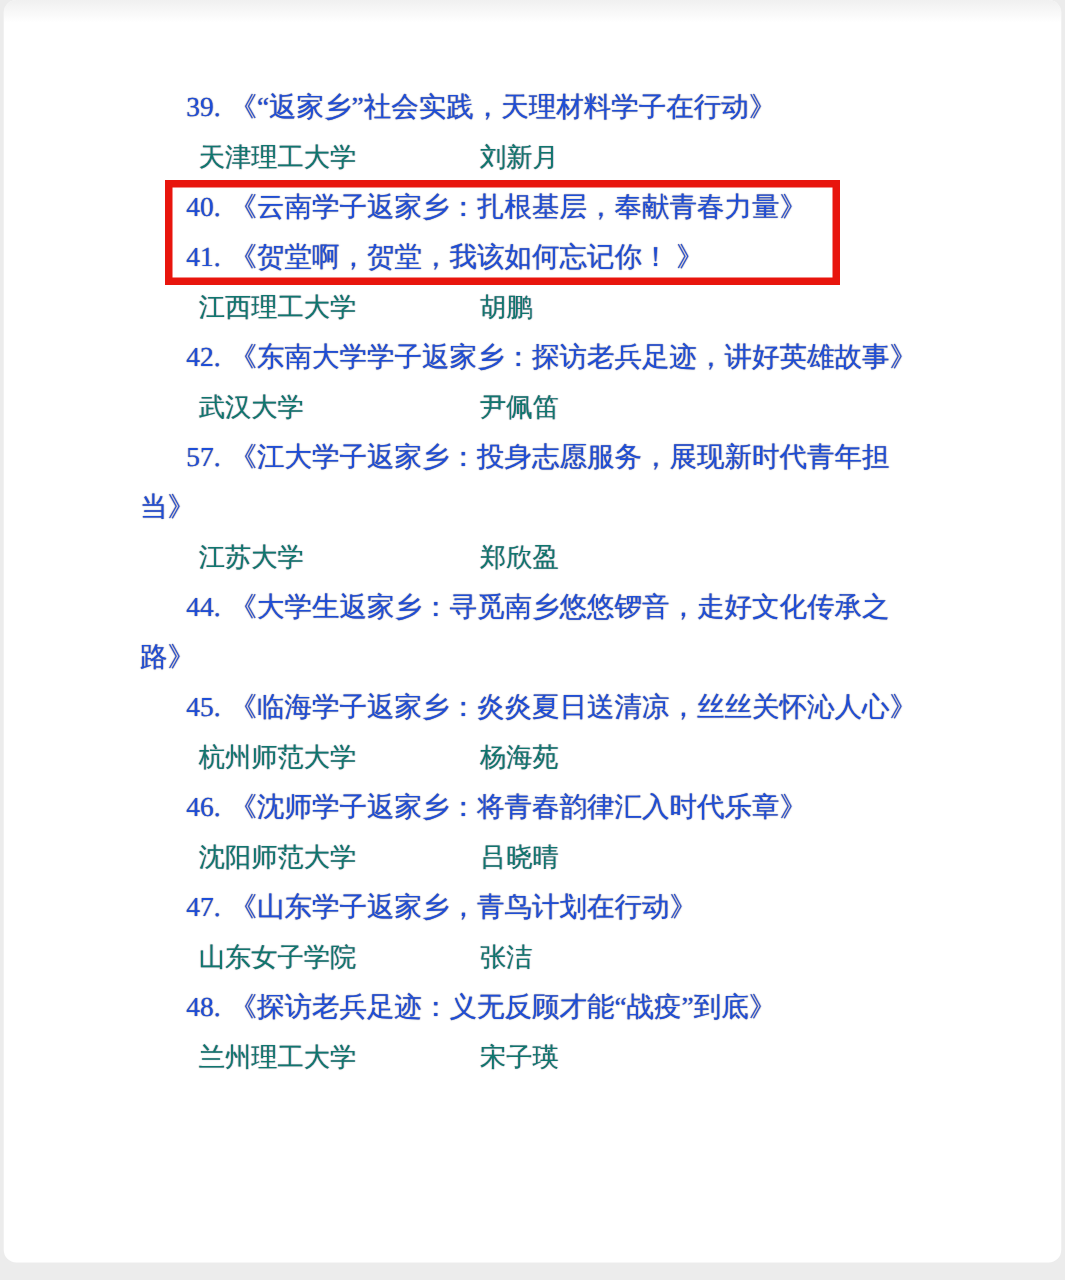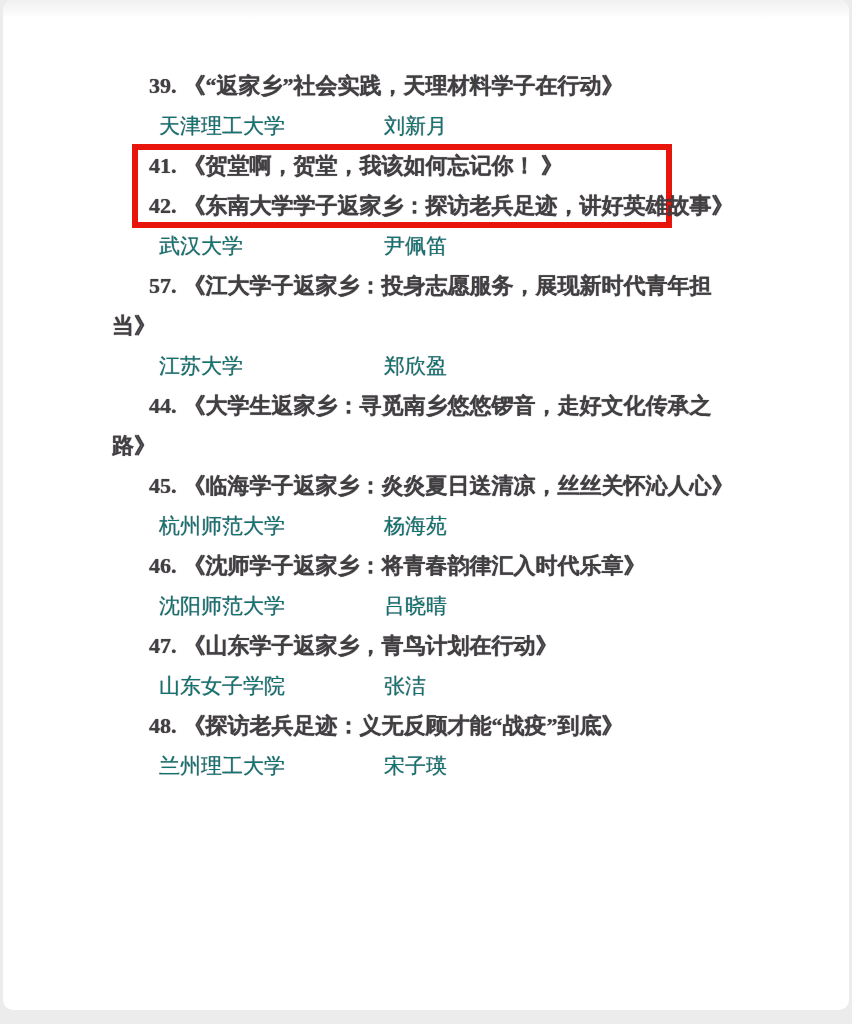--- a/index.html
+++ b/index.html
@@ -15,21 +15,21 @@
   .page-card::before{
     content:"";position:absolute;left:0;top:0;right:0;height:18px;
     background:linear-gradient(#f0f0f0,rgba(255,255,255,0));
     border-radius:10px 10px 0 0;pointer-events:none;
   }
   .entry-list{
     position:absolute;left:109px;top:66px;width:710px;
   }
   .line{height:40px;line-height:40px;white-space:nowrap;}
   .title-line{
-    font-weight:bold;font-size:22px;color:#404040;
+    font-weight:normal;font-size:22px;color:#1d4ed8;
     text-shadow:0.6px 0 0 rgba(40,40,160,0.18), -0.6px 0 0 rgba(180,40,40,0.15), 0 0 1px rgba(0,0,0,0.55);
   }
   .title-first{padding-left:37px;}
   .title-cont{padding-left:0;}
   .entry-number{margin-right:7px;}
   .school-row{
     font-size:21px;color:#0f766e;
     padding-left:47px;
     text-shadow:0.6px 0 0 rgba(50,50,160,0.22), -0.6px 0 0 rgba(190,60,40,0.18), 0 0 1px rgba(20,20,40,0.35);
   }
@@ -45,23 +45,25 @@
 <body>
 
 <div class="page-card">
   <div class="entry-list">
       <div class="entry">
         <div class="line title-line title-first"><span class="entry-number">39.</span><span>《“返家乡”社会实践，天理材料学子在行动》</span></div>
         <div class="line school-row"><span class="school-name">天津理工大学</span><span class="author-name">刘新月</span></div>
       </div>
       <div class="entry highlighted">
         <div class="highlight-box" style="border-color: rgb(232, 21, 13);"></div>
+        <div class="line title-line title-first"><span class="entry-number">40.</span><span>《云南学子返家乡：扎根基层，奉献青春力量》</span></div>
       </div>
       <div class="entry">
         <div class="line title-line title-first"><span class="entry-number">41.</span><span>《贺堂啊，贺堂，我该如何忘记你！ 》</span></div>
+        <div class="line school-row"><span class="school-name">江西理工大学</span><span class="author-name">胡鹏</span></div>
       </div>
       <div class="entry">
         <div class="line title-line title-first"><span class="entry-number">42.</span><span>《东南大学学子返家乡：探访老兵足迹，讲好英雄故事》</span></div>
         <div class="line school-row"><span class="school-name">武汉大学</span><span class="author-name">尹佩笛</span></div>
       </div>
       <div class="entry">
         <div class="line title-line title-first"><span class="entry-number">57.</span><span>《江大学子返家乡：投身志愿服务，展现新时代青年担</span></div>
         <div class="line title-line title-cont">当》</div>
         <div class="line school-row"><span class="school-name">江苏大学</span><span class="author-name">郑欣盈</span></div>
       </div>

